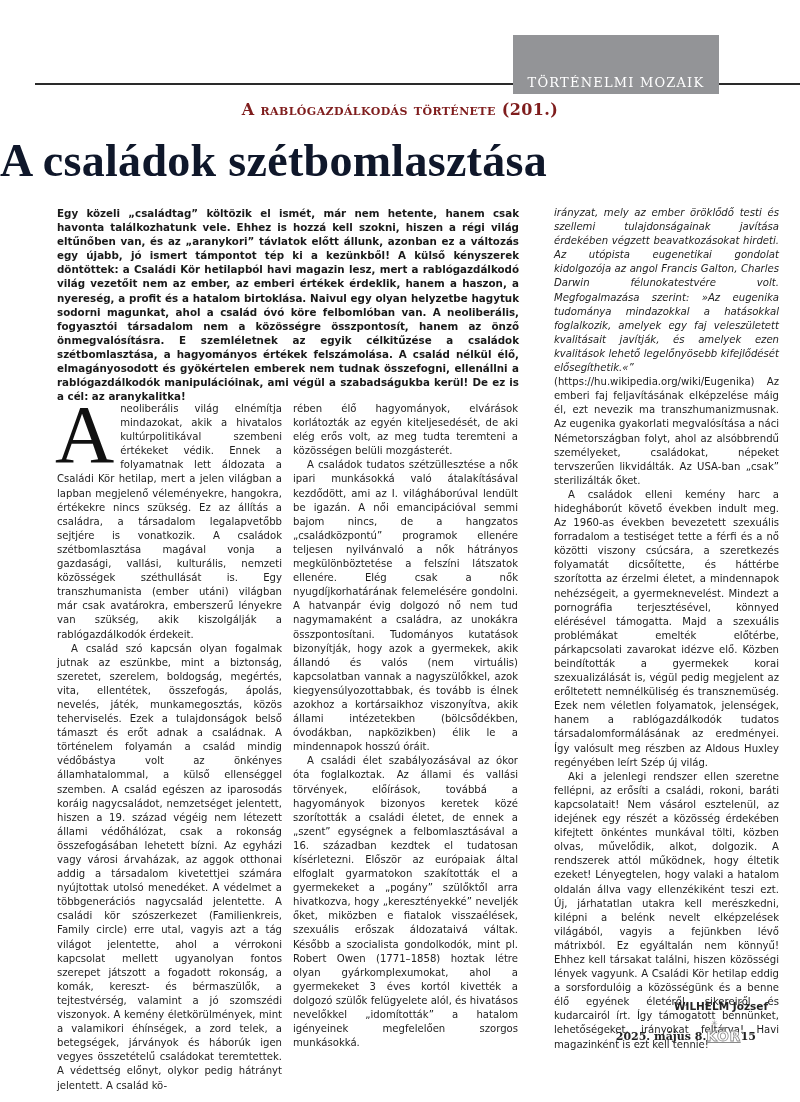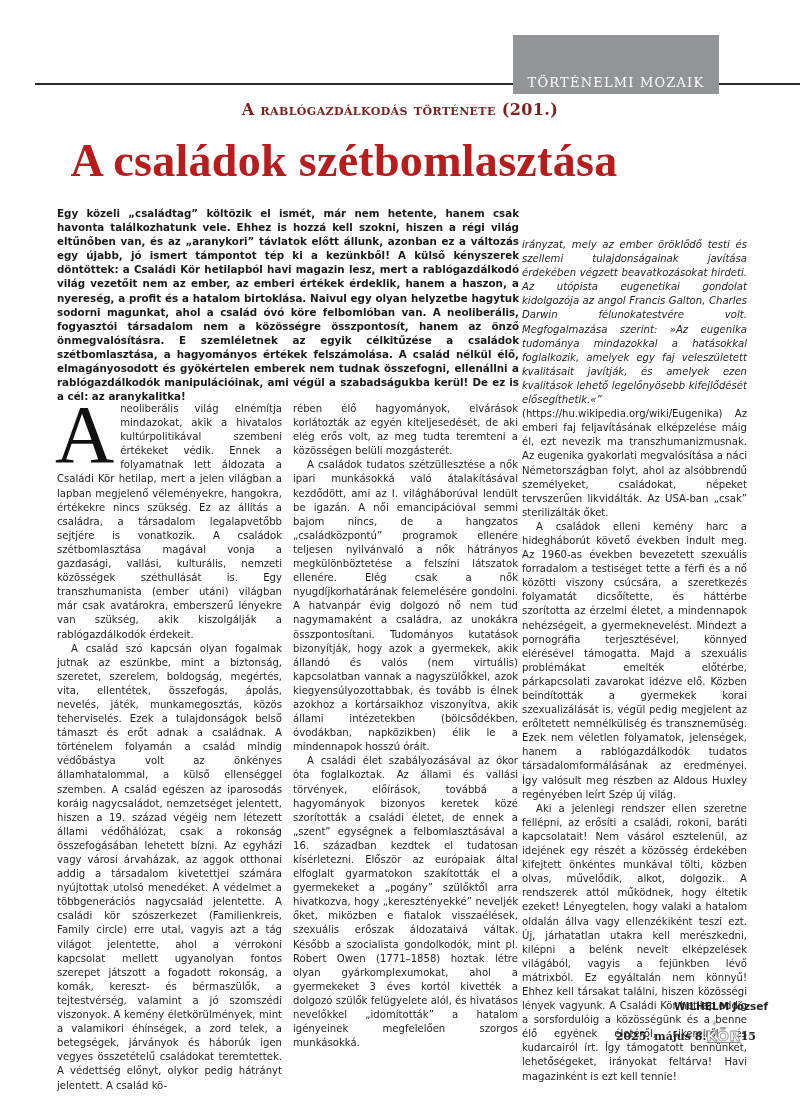--- a/index.html
+++ b/index.html
@@ -13,38 +13,38 @@
     .section-label {
       font-family: "DejaVu Serif", serif; font-size: 13px; letter-spacing: 1.2px;
       color: #ffffff; background: #939497; padding: 0 4px 3px 4px; line-height: 16px; text-align: right;
     }
     .series {
       position: absolute; top: 100px; left: 0; width: 800px; text-align: center;
       font-family: "DejaVu Serif", serif; font-size: 16px; font-weight: bold;
       color: #7f1d1d; letter-spacing: 0.4px; font-variant: small-caps;
     }
     .headline {
-      position: absolute; top: 134px; left: 0; width: 688px; text-align: center;
-      font-family: "Liberation Serif", serif; font-size: 46px; font-weight: bold; color: #b91c1c;
+      position: absolute; top: 134px; left: 0; width: 688px; text-align: left;
+      font-family: "Liberation Serif", serif; font-size: 46px; font-weight: bold; color: #0f172a;
       letter-spacing: 0.3px;
     }
     .lead {
       position: absolute; left: 57px; top: 206px; width: 462px;
       font-family: "DejaVu Sans", sans-serif; font-weight: bold; font-size: 10.3px;
       line-height: 14.1px; text-align: justify; hyphens: auto;
     }
     .col {
       position: absolute; font-family: "DejaVu Sans", sans-serif; font-size: 10.1px;
       line-height: 14.1px; text-align: justify; color: #222;
     }
     .col p { margin: 0; text-indent: 14px; }
     .col p.first { text-indent: 0; }
     .col1 { left: 57px; top: 402px; width: 225px; }
     .col2 { left: 293px; top: 402px; width: 225px; }
-    .col3 { left: 522px; top: 206px; width: 225px; margin-top: 32px; }
+    .col3 { left: 554px; top: 206px; width: 225px; }
     .dropcap {
       float: left; font-family: "Liberation Serif", serif; font-size: 82px; line-height: 62px;
       margin: 2px 6px 0 -2px; color: #111;
     }
     .italic { font-style: italic; }
     .author {
       position: absolute; right: 32px; top: 1000px;
       font-family: "DejaVu Sans", sans-serif; font-size: 10.5px; font-weight: bold; color: #222;
     }
     .footer {

